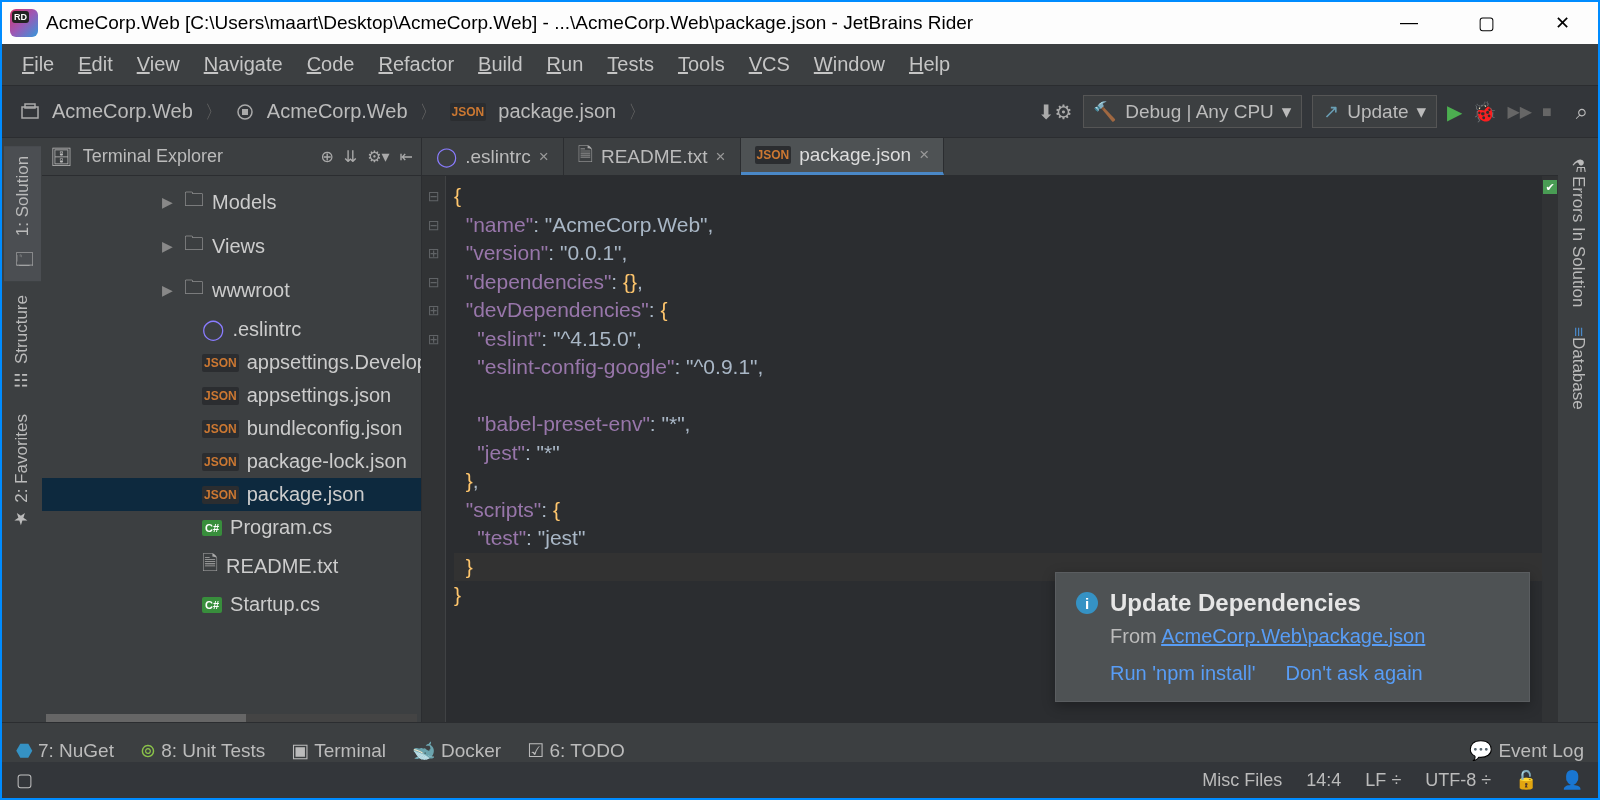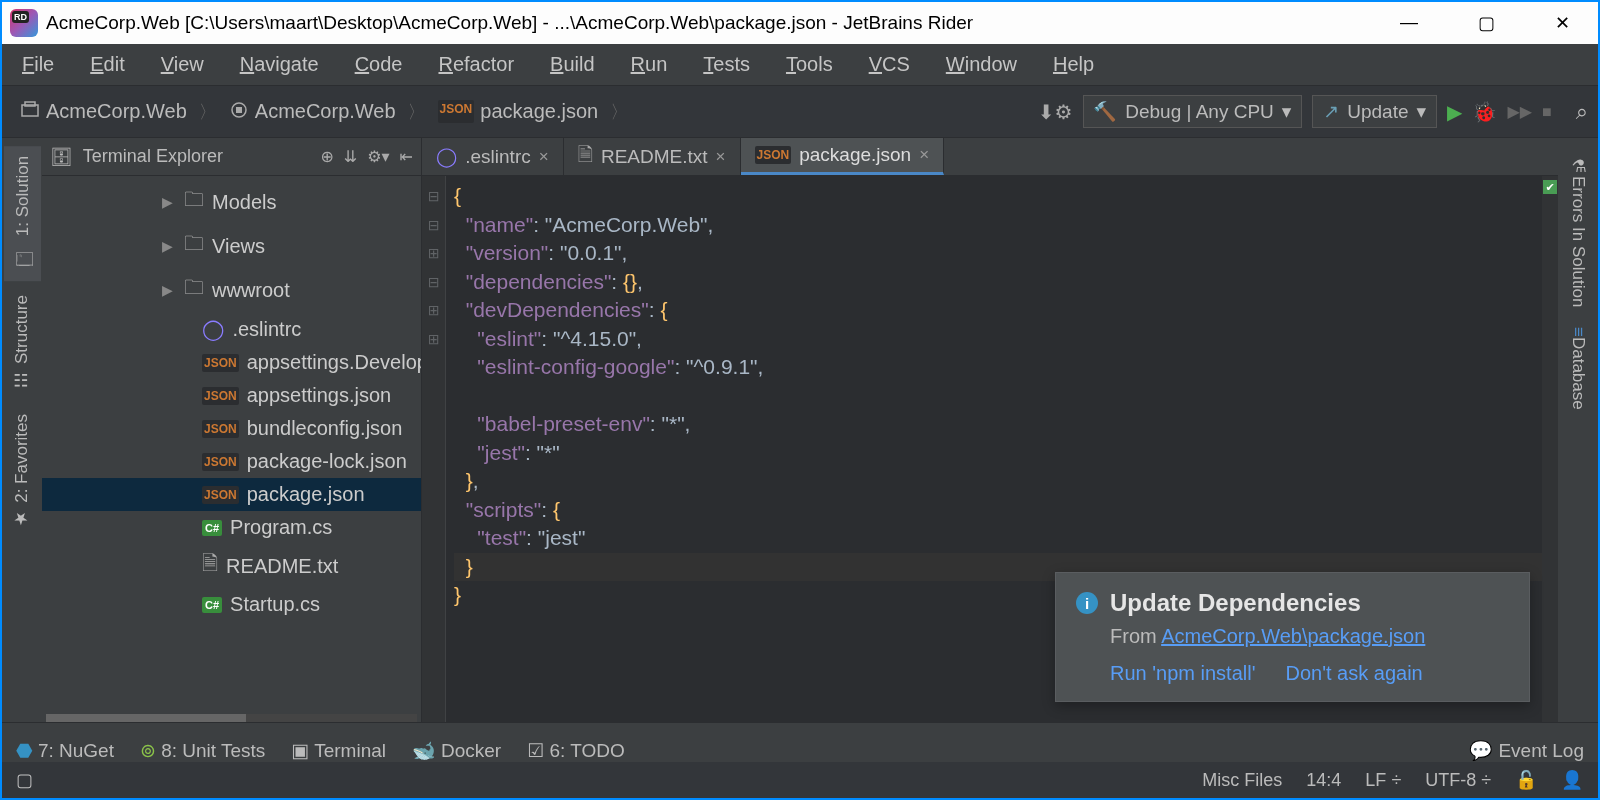--- a/index.html
+++ b/index.html
@@ -4,25 +4,25 @@
 <style>
 * { margin: 0; padding: 0; box-sizing: border-box; font-family: "Segoe UI", Arial, sans-serif; }
 html, body { width: 1600px; height: 800px; overflow: hidden; background: #202530; }
 .window { width: 1600px; height: 800px; border: 2px solid #008cff; background: #2b2d30; display: flex; flex-direction: column; }
 .titlebar { height: 42px; background: #fdfdfd; display: flex; align-items: center; padding: 0 8px; }
 .titlebar .app-icon { width: 28px; height: 28px; background: linear-gradient(135deg,#d6336c,#9b59b6,#3498db); border-radius: 6px; position: relative; margin-right: 8px; }
 .titlebar .app-icon::after{content:"RD";position:absolute;top:2px;left:2px;font-size:9px;font-weight:bold;color:#fff;background:#222;border-radius:3px;padding:1px 2px;}
 .titlebar .title { font-size: 19px; color: #000; white-space: nowrap; }
 .titlebar .win-controls { margin-left: auto; display: flex; gap: 60px; padding-right: 20px;}
 .titlebar .win-btn { font-size: 18px; color: #000; }
-.menubar { height: 42px; background: #3c3f41; display: flex; align-items: center; padding: 0 10px; gap: 16px; border-bottom: 1px solid #2b2d30;}
+.menubar { height: 42px; background: #3c3f41; display: flex; align-items: center; padding: 0 10px; gap: 4px; border-bottom: 1px solid #2b2d30;}
 .menubar .menu-item { color: #c5c5c5; font-size: 20px; padding: 6px 10px; cursor: default;}
 .toolbar { height: 52px; background: #33363a; display: flex; align-items: center; padding: 0 10px; gap: 6px; border-bottom: 1px solid #2b2d30;}
 .breadcrumb { display: flex; align-items: center; gap: 4px; color: #bbb; font-size: 20px;}
-.bc-item { display:flex; gap:6px; padding:4px 8px;}
+.bc-item { display:flex; align-items:center; gap:12px; padding:4px 8px;}
 .bc-sep { color:#666; font-size:18px;}
 .toolbar-right { margin-left: auto; display: flex; align-items: center; gap: 10px;}
 .combo { background:#3c3f41; border:1px solid #555; color:#bbb; padding:4px 10px; font-size:19px; display:flex; align-items:center; gap:8px;}
 .run-icon { color:#4caf50; font-size:20px;}
 .bug-icon { color:#bbb; font-size:20px;}
 .main { flex:1; display:flex; min-height:0;}
 .left-tool-strip { width:40px; background:#3c3f41; display:flex; flex-direction:column; align-items:center; padding-top:8px; gap:4px;}
 .left-tool-strip .tab-v { writing-mode: vertical-rl; transform: rotate(180deg); color:#bbb; font-size:17px; padding:10px 4px; display:flex; align-items:center; gap:6px;}
 .left-tool-strip .tab-v.active { background:#4b4e52;}
 .right-tool-strip { width:40px; background:#3c3f41; display:flex; flex-direction:column; align-items:center; padding-top:8px;}

